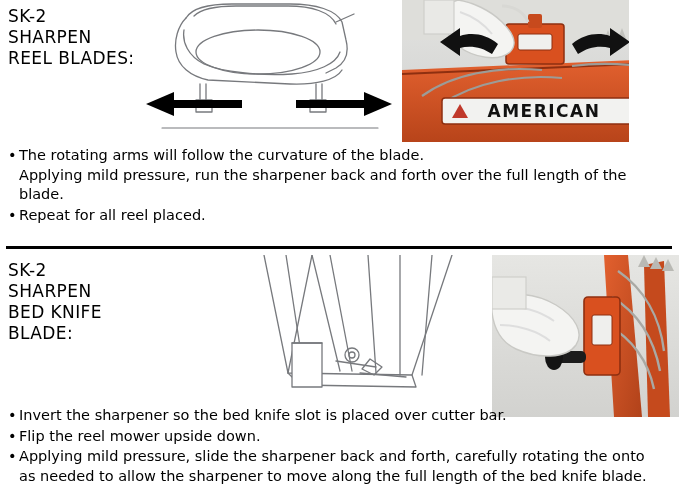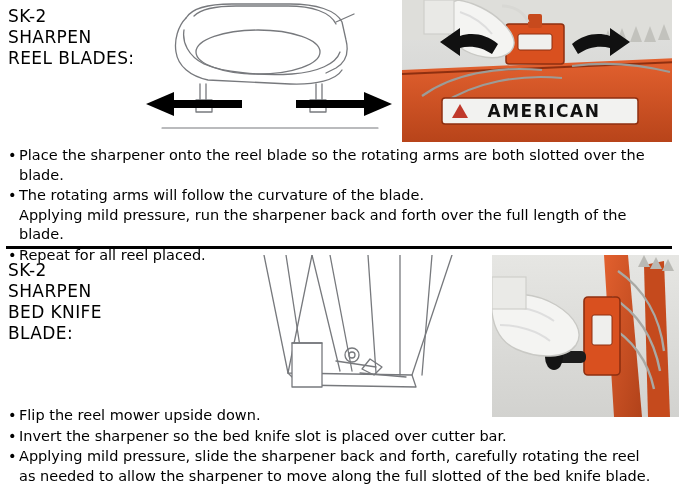--- a/index.html
+++ b/index.html
@@ -58,21 +58,21 @@
   }
   #line-art-reel {
     left: 140px;
     top: 0px;
     width: 258px;
     height: 142px;
   }
   #photo-reel {
     left: 402px;
     top: 0px;
-    width: 270px;
+    width: 227px;
     height: 142px;
     background: #be185d;
   }
   #line-art-bed {
     left: 200px;
     top: 5px;
     width: 290px;
     height: 145px;
   }
   #photo-bed {
@@ -218,23 +218,20 @@
         </g>
 
         <rect x="40" y="98" width="196" height="26" rx="3" fill="#f2f2f0" stroke="#8e2f10" stroke-width="1.5"></rect>
         <text x="142" y="117" text-anchor="middle" font-family="DejaVu Sans, sans-serif" font-size="17" font-weight="bold" letter-spacing="1.5" fill="#111111">AMERICAN</text>
         <polygon points="58,104 66,118 50,118" fill="#c0392b"></polygon>
       </svg>
     </div>
 
     <div class="bullets" id="bullets-reel">
       <span class="bullet">
-        <span class="cont">Place the sharpener onto the reel blade so the rotating arms are both slotted over the blade.</span>
-      </span>
-      <span class="bullet">
         <span class="cont">The rotating arms will follow the curvature of the blade.</span>
         <span class="cont">Applying mild pressure, run the sharpener back and forth over the full length of the blade.</span>
       </span>
       <span class="bullet">
         <span class="cont">Repeat for all reel placed.</span>
       </span>
     </div>
   </div>
 
   <div class="divider"></div>
@@ -314,25 +311,25 @@
                    C74 104, 46 104, 24 94 C6 86, -2 66, 0 44 Z" fill="#f4f4f2" stroke="#c9c9c5" stroke-width="1.4"></path>
           <path d="M10 52 C28 50, 48 56, 62 66" fill="none" stroke="#dedede" stroke-width="2"></path>
           <path d="M8 70 C26 70, 46 76, 58 86" fill="none" stroke="#dedede" stroke-width="2"></path>
           <rect x="0" y="22" width="34" height="32" fill="#eaeae7" stroke="#cfcfcb" stroke-width="1.2"></rect>
         </g>
       </svg>
     </div>
 
     <div class="bullets" id="bullets-bed">
       <span class="bullet">
+        <span class="cont">Invert the sharpener so the bed knife slot is placed over cutter bar.</span>
+      </span>
+      <span class="bullet">
         <span class="cont">Flip the reel mower upside down.</span>
       </span>
       <span class="bullet">
-        <span class="cont">Invert the sharpener so the bed knife slot is placed over cutter bar.</span>
-      </span>
-      <span class="bullet">
-        <span class="cont">Applying mild pressure, slide the sharpener back and forth, carefully rotating the reel</span>
-        <span class="cont">as needed to allow the sharpener to move along the full slotted of the bed knife blade.</span>
+        <span class="cont">Applying mild pressure, slide the sharpener back and forth, carefully rotating the onto</span>
+        <span class="cont">as needed to allow the sharpener to move along the full length of the bed knife blade.</span>
       </span>
     </div>
   </div>
 
 </div>
 
 </body></html>

